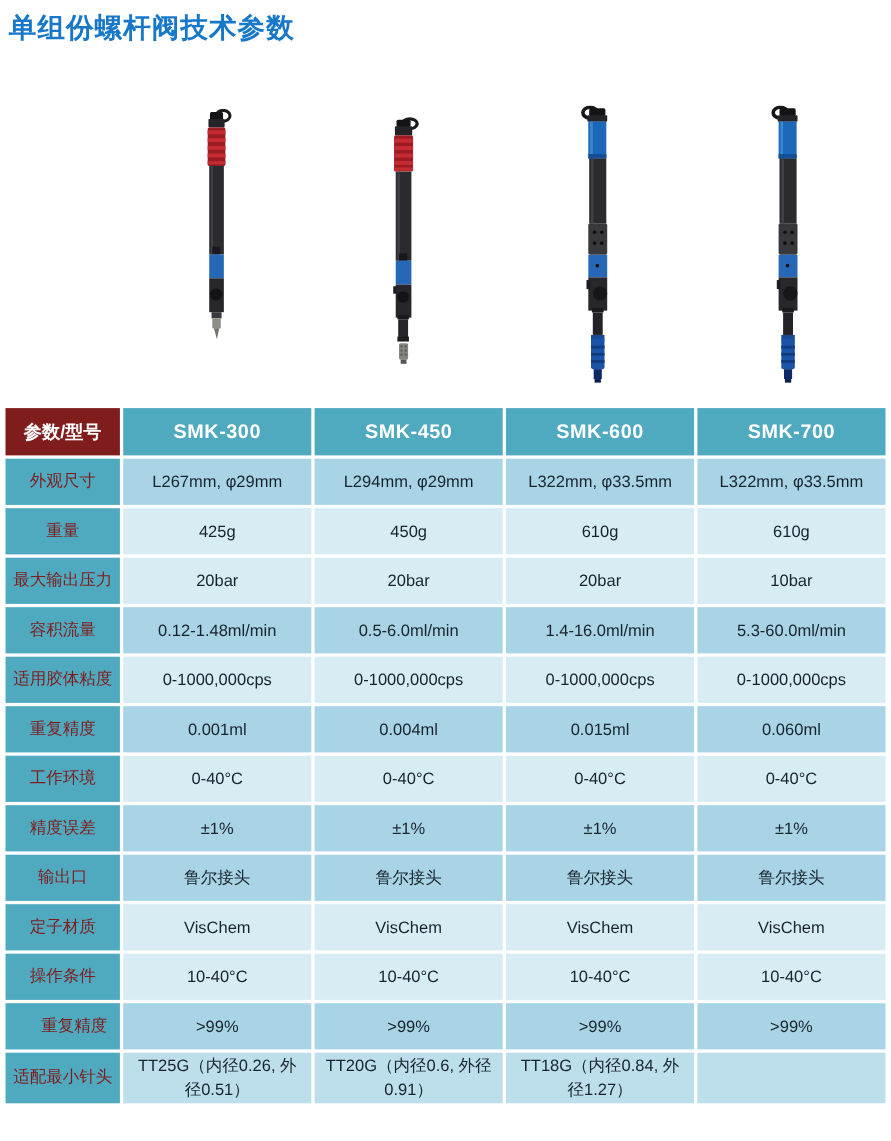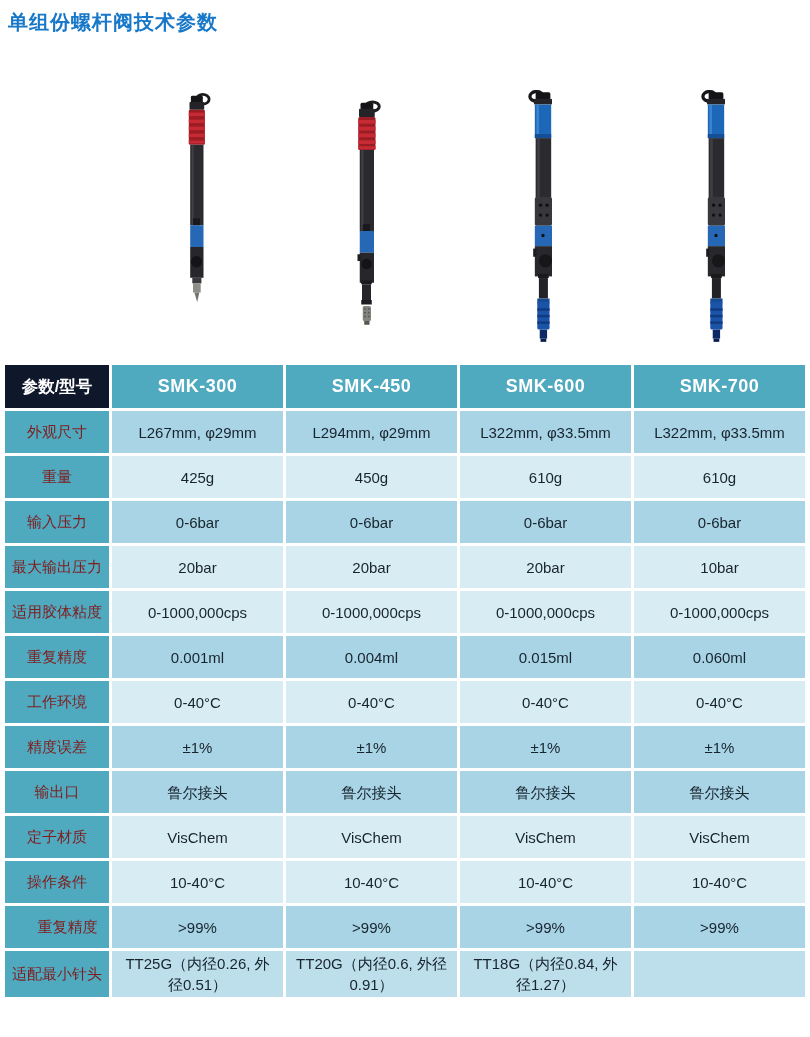--- a/index.html
+++ b/index.html
@@ -1,21 +1,21 @@
 <!DOCTYPE html>
 <html><head>
 <meta charset="utf-8">
 <style>
   html,body{margin:0;padding:0;background:#ffffff;}
   body{width:810px;font-family:"Liberation Sans","DejaVu Sans",sans-serif;-webkit-font-smoothing:antialiased;}
   .page{width:810px;height:1037px;background:#fff;overflow:hidden;position:relative;}
 
   .page-title{
     padding:9px 0 0 8px;
-    font-size:20px;
+    font-size:25px;
     font-weight:bold;
     letter-spacing:1px;
   }
 
   .products{
     position:relative;
     height:326px; 
   }
   .valve{position:absolute;}
 
@@ -180,21 +180,21 @@
   <table class="spec">
     <colgroup>
       <col class="label-col">
         <col>
         <col>
         <col>
         <col>
     </colgroup>
     <thead>
       <tr>
-        <th class="corner" style="background: #0f172a;">参数/型号</th>
+        <th class="corner" style="background: #7f1d1d;">参数/型号</th>
         <th style="background: rgb(79, 169, 191);">SMK-300</th>
         <th style="background: rgb(79, 169, 191);">SMK-450</th>
         <th style="background: rgb(79, 169, 191);">SMK-600</th>
         <th style="background: rgb(79, 169, 191);">SMK-700</th>
       </tr>
     </thead>
     <tbody>
         <tr>
           <th style="background: rgb(79, 169, 191);">外观尺寸</th>
           <td style="background: rgb(169, 212, 229);">L267mm, φ29mm</td>
@@ -203,34 +203,34 @@
           <td style="background: rgb(169, 212, 229);">L322mm, φ33.5mm</td>
         </tr>
         <tr>
           <th style="background: rgb(79, 169, 191);">重量</th>
           <td style="background: rgb(216, 236, 244);">425g</td>
           <td style="background: rgb(216, 236, 244);">450g</td>
           <td style="background: rgb(216, 236, 244);">610g</td>
           <td style="background: rgb(216, 236, 244);">610g</td>
         </tr>
         <tr>
-          <th style="background: rgb(79, 169, 191);">输入压力</th>
-          <td style="background: rgb(169, 212, 229);">0-6bar</td>
-          <td style="background: rgb(169, 212, 229);">0-6bar</td>
-          <td style="background: rgb(169, 212, 229);">0-6bar</td>
-          <td style="background: rgb(169, 212, 229);">0-6bar</td>
-        </tr>
-        <tr>
           <th style="background: rgb(79, 169, 191);">最大输出压力</th>
           <td style="background: rgb(216, 236, 244);">20bar</td>
           <td style="background: rgb(216, 236, 244);">20bar</td>
           <td style="background: rgb(216, 236, 244);">20bar</td>
           <td style="background: rgb(216, 236, 244);">10bar</td>
         </tr>
         <tr>
+          <th style="background: rgb(79, 169, 191);">容积流量</th>
+          <td style="background: rgb(169, 212, 229);">0.12-1.48ml/min</td>
+          <td style="background: rgb(169, 212, 229);">0.5-6.0ml/min</td>
+          <td style="background: rgb(169, 212, 229);">1.4-16.0ml/min</td>
+          <td style="background: rgb(169, 212, 229);">5.3-60.0ml/min</td>
+        </tr>
+        <tr>
           <th style="background: rgb(79, 169, 191);">适用胶体粘度</th>
           <td style="background: rgb(216, 236, 244);">0-1000,000cps</td>
           <td style="background: rgb(216, 236, 244);">0-1000,000cps</td>
           <td style="background: rgb(216, 236, 244);">0-1000,000cps</td>
           <td style="background: rgb(216, 236, 244);">0-1000,000cps</td>
         </tr>
         <tr>
           <th style="background: rgb(79, 169, 191);">重复精度</th>
           <td style="background: rgb(169, 212, 229);">0.001ml</td>
           <td style="background: rgb(169, 212, 229);">0.004ml</td>

